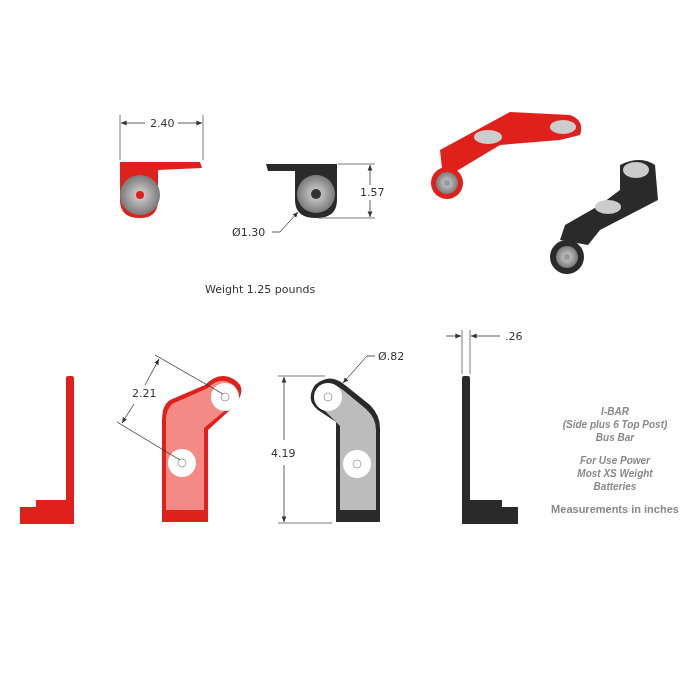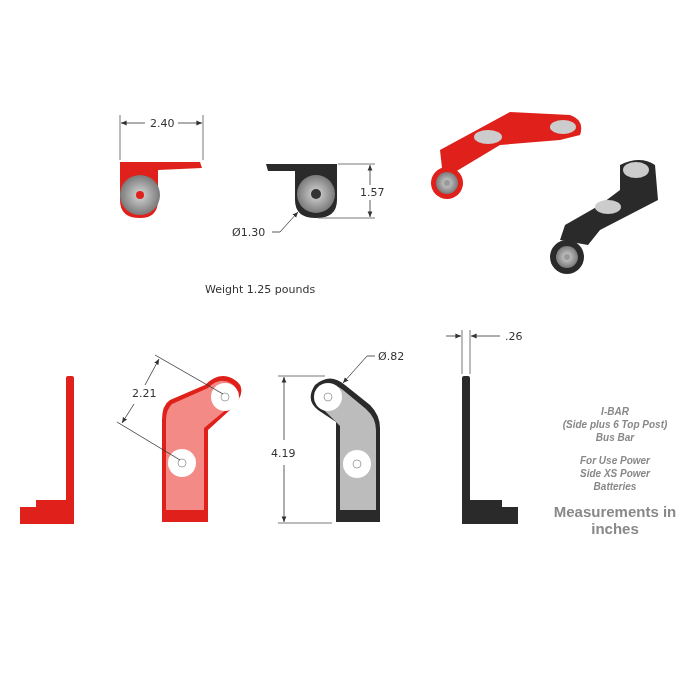--- a/index.html
+++ b/index.html
@@ -3,21 +3,21 @@
 <meta charset="utf-8">
 <style>
   html,body{margin:0;padding:0;background:#ffffff;}
   body{width:700px;height:700px;position:relative;overflow:hidden;font-family:"DejaVu Sans",sans-serif;}
   svg{position:absolute;left:0;top:0;}
   .dimtext{font-family:"DejaVu Sans",sans-serif;font-size:11px;fill:#333333;}
   .weight{position:absolute;left:205px;top:283px;font-size:11px;color:#333;}
   .info{position:absolute;left:540px;top:405px;width:150px;text-align:center;font-family:"Liberation Sans",sans-serif;font-weight:bold;color:#888888;}
   .info .t{font-size:10px;line-height:13px;font-style:italic;}
   .info .gap{height:10px;}
-  .info .small{font-size:15px;margin-top:10px;}
+  .info .small{font-size:11px;margin-top:10px;}
 </style>
 </head>
 <body>
 
 <svg width="700" height="700" viewBox="0 0 700 700">
   <defs>
     <marker id="arr" markerWidth="8" markerHeight="8" refX="7" refY="4" orient="auto">
         <path d="M0,1 L7,4 L0,7 Z" fill="#333"></path>
       </marker>
     <radialGradient id="disc" cx="50%" cy="50%" r="50%">
@@ -119,16 +119,16 @@
 </svg>
 
 <div class="weight">Weight 1.25 pounds</div>
 
 <div class="info">
   <div class="t">I-BAR</div>
   <div class="t">(Side plus 6 Top Post)</div>
   <div class="t">Bus Bar</div>
   <div class="gap"></div>
   <div class="t">For Use Power</div>
-  <div class="t">Side XS Power</div>
+  <div class="t">Most XS Weight</div>
   <div class="t">Batteries</div>
   <div class="small">Measurements in inches</div>
 </div>
 
 </body></html>

